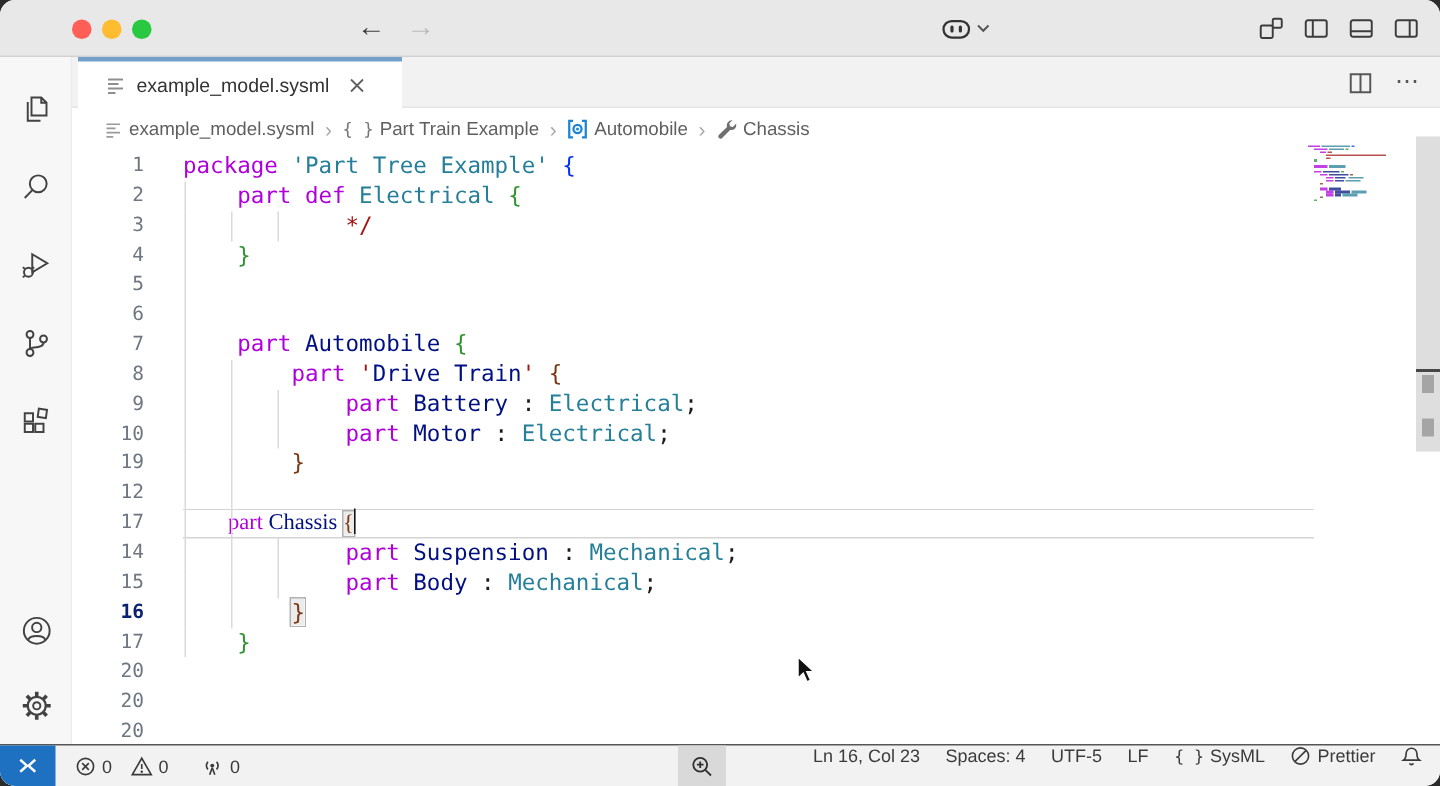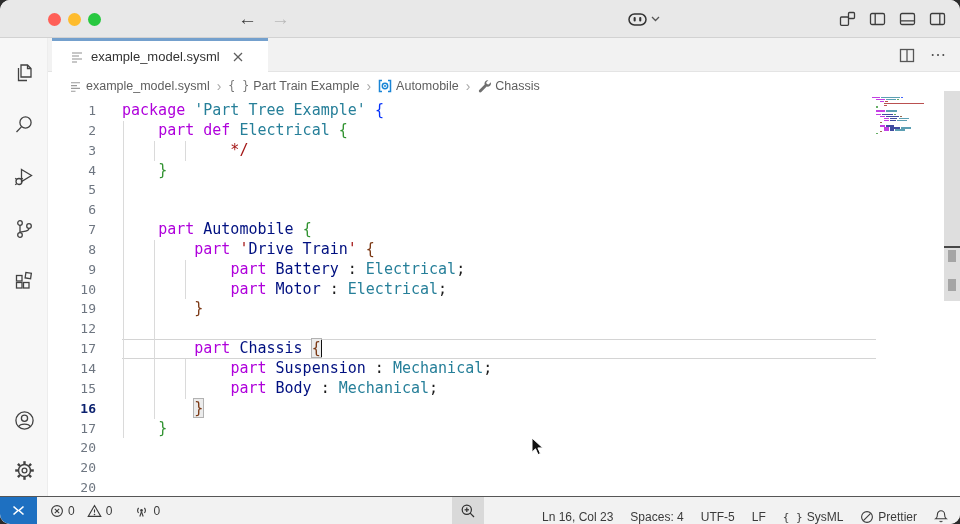--- a/index.html
+++ b/index.html
@@ -40,21 +40,21 @@
   .bc-braces{color:#767676;font-family:"DejaVu Sans Mono",monospace;font-size:11.5px;}
 
   
   .editor{position:absolute;left:48px;top:100px;width:912px;height:396px;background:#fff;overflow:hidden;}
   .gutter{position:absolute;left:0;top:1px;width:48px;text-align:right;
     font-family:"DejaVu Sans Mono",monospace;font-size:13px;color:#6e7681;}
   .gutter div{height:19.85px;line-height:19.85px;}
   .gutter div.active{color:#0B216F;font-weight:700;}
   .rows{position:absolute;left:74px;top:1px;width:754px;font-family:"DejaVu Sans Mono",monospace;font-size:15px;}
   .row{position:relative;height:19.85px;line-height:19.85px;white-space:pre;}
-  .row.current{box-shadow:inset 0 1px 0 #d4d4d4, inset 0 -1px 0 #d4d4d4;}
+  .row.current{box-shadow:inset 0 1px 0 #d4d4d4, inset 0 -1px 0 #d4d4d4;font-family:Liberation Serif, serif;}
   .guide{position:absolute;top:0;bottom:0;width:1px;background:#dadada;}
   .tk-kw{color:var(--c-kw);} .tk-ty{color:var(--c-ty);} .tk-nm{color:var(--c-nm);}
   .tk-str{color:var(--c-str);} .tk-sq{color:var(--c-sq);} .tk-cm{color:var(--c-cm);}
   .tk-b1{color:var(--c-b1);} .tk-b2{color:var(--c-b2);} .tk-b3{color:var(--c-b3);} .tk-pl{color:var(--c-pl);}
   .tk-match{background:#ececec;box-shadow:0 0 0 1px #b2b2b2;}
   .caret{display:inline-block;width:1.6px;height:17px;background:#111;vertical-align:-3.5px;}
 
   
   .minimap{position:absolute;left:872px;top:97px;width:66px;height:40px;cursor:pointer;}
   .mm-row{position:relative;height:1.9px;}
@@ -62,21 +62,21 @@
   .scrollbar{position:absolute;left:944px;top:91px;width:16px;height:210px;background:#d8d8d8;opacity:.85;cursor:pointer;}
   .sb-cursorline{position:absolute;left:944px;top:246px;width:16px;height:2.4px;background:#474747;}
   .sb-deco{position:absolute;left:948px;width:8px;background:#a5a5a5;}
 
   
   .statusbar{position:absolute;left:0;top:496px;width:960px;height:28px;background:#f2f2f2;border-top:1px solid #565656;
     box-sizing:border-box;font-size:12px;color:#3b3b3b;}
   .sb-left{position:absolute;left:0;top:0;height:27px;display:flex;align-items:center;}
   .remote{width:37px;height:27px;background:var(--c-remote,#1E70C1);display:flex;align-items:center;justify-content:center;cursor:pointer;}
   .sb-group{display:flex;align-items:center;gap:4px;margin-left:13px;cursor:pointer;}
-  .sb-right{position:absolute;right:12px;top:0;height:27px;display:flex;align-items:flex-end;gap:17px;}
+  .sb-right{position:absolute;right:12px;top:0;height:27px;display:flex;align-items:flex-start;gap:17px;}
   .sb-item{display:flex;align-items:center;gap:4px;cursor:pointer;white-space:nowrap;}
   .zoom-btn{position:absolute;left:452px;top:0;width:32px;height:27px;background:#d9d9d9;display:flex;align-items:center;justify-content:center;cursor:pointer;}
   .sb-braces{font-family:"DejaVu Sans Mono",monospace;font-size:11px;color:#3b3b3b;}
 
   .pointer{position:absolute;left:531px;top:437px;pointer-events:none;}
   svg{display:block;}
 </style>
 </head>
 <body>
 

